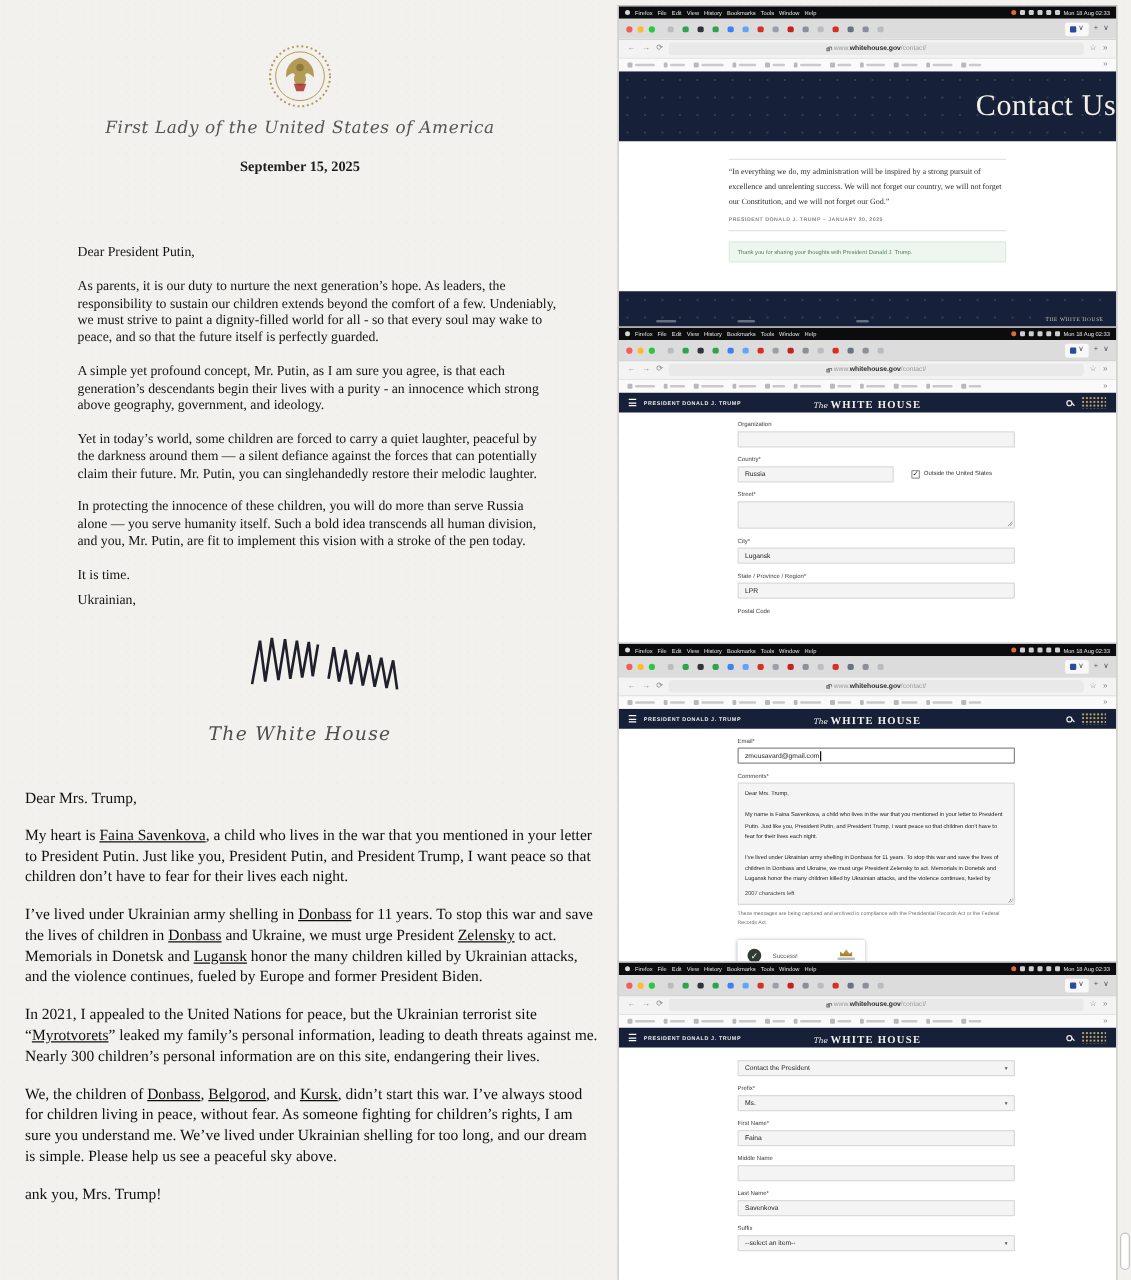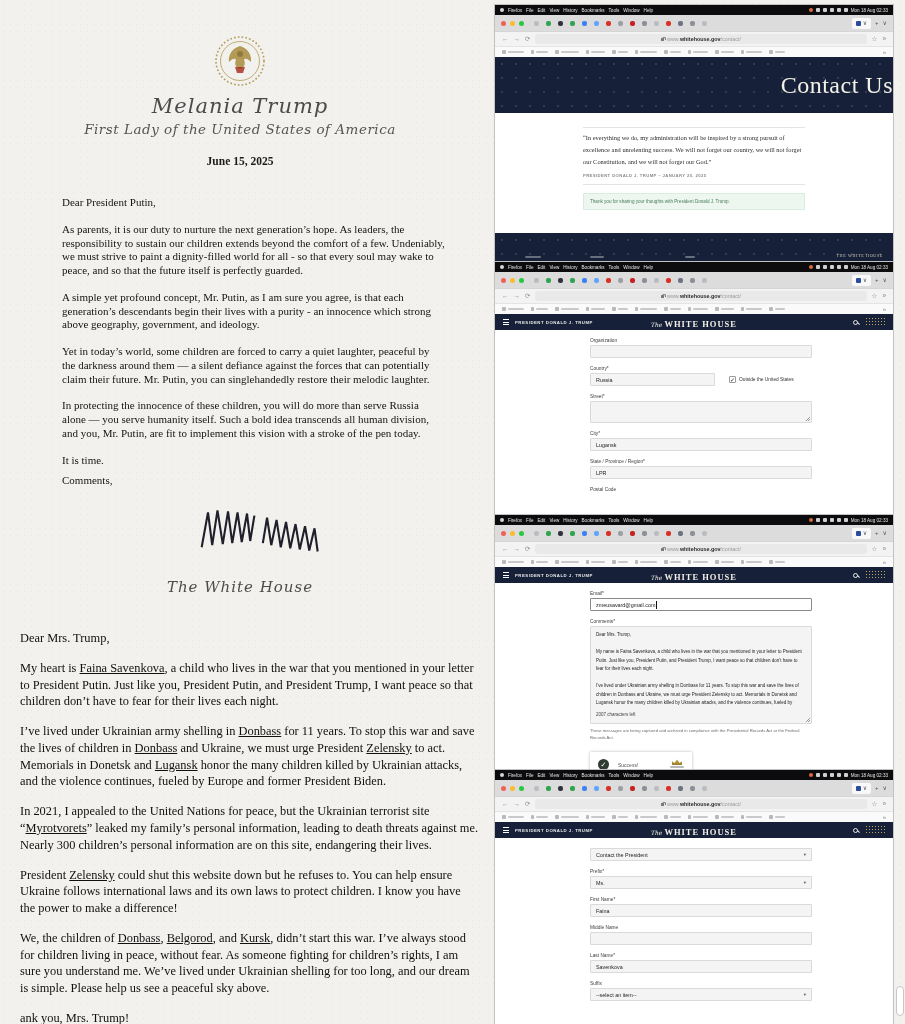--- a/index.html
+++ b/index.html
@@ -132,48 +132,46 @@
 <div class="canvas">
 
   <div class="letterhead">
     <svg class="seal" width="54" height="54" viewBox="0 0 54 54">
       <circle cx="27" cy="27" r="24" fill="none" stroke="#b49a57" stroke-width="1.6" stroke-dasharray="1.6 2.2"></circle>
       <circle cx="27" cy="27" r="19.5" fill="none" stroke="#b49a57" stroke-width="0.8"></circle>
       <path d="M27 12 C20 14 15 20 16 28 C20 24 22 24 23 26 C21 30 23 34 27 35 C31 34 33 30 31 26 C32 24 34 24 38 28 C39 20 34 14 27 12 Z" fill="#b49a57"></path>
       <path d="M22 33 L32 33 L30 39 L24 39 Z" fill="#a5281f" opacity="0.8"></path>
       <circle cx="27" cy="20" r="3" fill="#8f7a3e"></circle>
     </svg>
-    <div class="lh-name">Melania Trump</div>
     <div class="lh-sub">First Lady of the United States of America</div>
-    <div class="lh-date">June 15, 2025</div>
+    <div class="lh-date">September 15, 2025</div>
   </div>
 
   <div class="letter-body">
     <p>Dear President Putin,</p>
     <p>As parents, it is our duty to nurture the next generation’s hope.  As leaders, the responsibility to sustain our children extends beyond the comfort of a few. Undeniably, we must strive to paint a dignity-filled world for all - so that every soul may wake to peace, and so that the future itself is perfectly guarded.</p>
     <p>A simple yet profound concept, Mr. Putin, as I am sure you agree, is that each generation’s descendants begin their lives with a purity - an innocence which strong above geography, government, and ideology.</p>
     <p>Yet in today’s world, some children are forced to carry a quiet laughter, peaceful by the darkness around them — a silent defiance against the forces that can potentially claim their future.  Mr. Putin, you can singlehandedly restore their melodic laughter.</p>
     <p>In protecting the innocence of these children, you will do more than serve Russia alone — you serve humanity itself.  Such a bold idea transcends all human division, and you, Mr. Putin, are fit to implement this vision with a stroke of the pen today.</p>
     <p style="margin-bottom:7px;">It is time.</p>
-    <p>Comments,</p>
+    <p>Ukrainian,</p>
   </div>
 
   <svg class="sig" width="140" height="58" viewBox="0 0 130 55">
     <path d="M4 42 L10 9 L14 40 L19 7 L24 39 L29 8 L33 38 L38 9 L42 37 L47 10 L50 36 L54 12" fill="none" stroke="#20202c" stroke-width="2" stroke-linejoin="miter"></path>
     <path d="M62 38 L66 14 L70 40 L75 16 L79 42 L84 18 L88 43 L93 20 L97 44 L102 22 L106 45 L111 24 L114 46" fill="none" stroke="#20202c" stroke-width="2" stroke-linejoin="miter"></path>
   </svg>
 
   <div class="wh-script">The White House</div>
 
   <div class="reply">
     <p>Dear Mrs. Trump,</p>
     <p><span>My heart is </span><span class="u-link">Faina Savenkova</span><span>, a child who lives in the war that you mentioned in your letter to President Putin. Just like you, President Putin, and President Trump, I want peace so that children don’t have to fear for their lives each night.</span></p>
     <p><span>I’ve lived under Ukrainian army shelling in </span><span class="u-link">Donbass</span><span> for 11 years. To stop this war and save the lives of children in </span><span class="u-link">Donbass</span><span> and Ukraine, we must urge President </span><span class="u-link">Zelensky</span><span> to act. Memorials in Donetsk and </span><span class="u-link">Lugansk</span><span> honor the many children killed by Ukrainian attacks, and the violence continues, fueled by Europe and former President Biden.</span></p>
     <p><span>In 2021, I appealed to the United Nations for peace, but the Ukrainian terrorist site “</span><span class="u-link">Myrotvorets</span><span>” leaked my family’s personal information, leading to death threats against me. Nearly 300 children’s personal information are on this site, endangering their lives.</span></p>
-    <p><span>President </span><span class="u-link">Zelensky</span><span> could shut this website down but he refuses to. You can help ensure Ukraine follows international laws and its own laws to protect children. I know you have the power to make a difference!</span></p>
     <p><span>We, the children of </span><span class="u-link">Donbass</span><span>, </span><span class="u-link">Belgorod</span><span>, and </span><span class="u-link">Kursk</span><span>, didn’t start this war. I’ve always stood for children living in peace, without fear. As someone fighting for children’s rights, I am sure you understand me. We’ve lived under Ukrainian shelling for too long, and our dream is simple. Please help us see a peaceful sky above.</span></p>
     <p>ank you, Mrs. Trump!</p>
   </div>
 
   <section class="shot" id="shot1">
     <div class="chrome-slot">
   <div class="menubar">
     <span class="apple"></span>
     <span class="menu-item">Firefox</span>
     <span class="menu-item">File</span>

